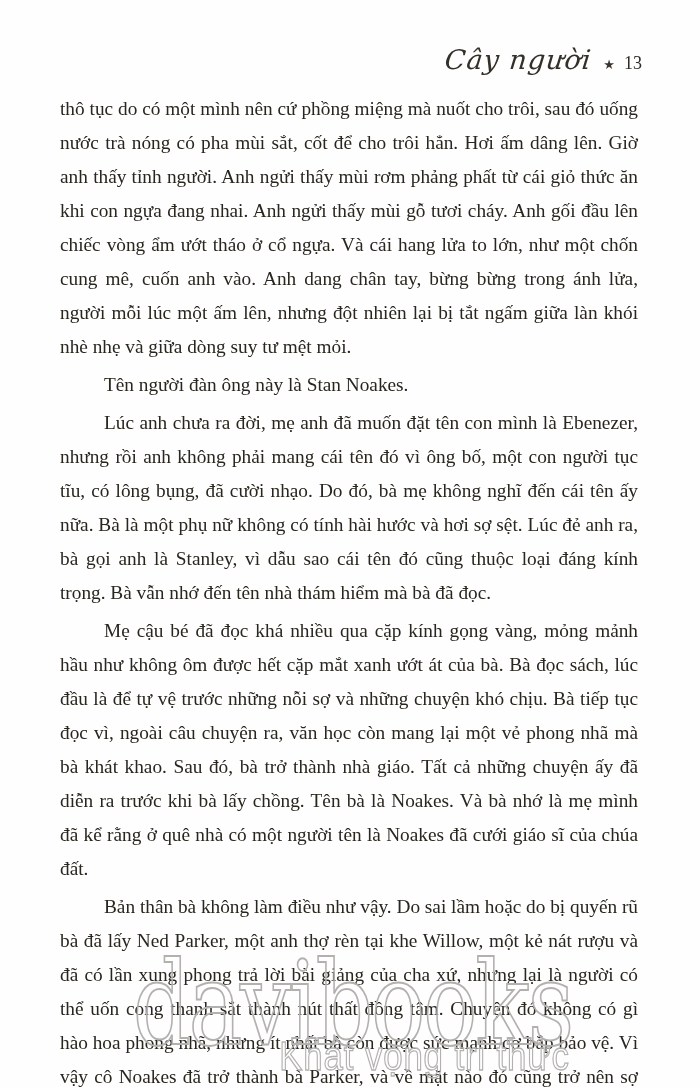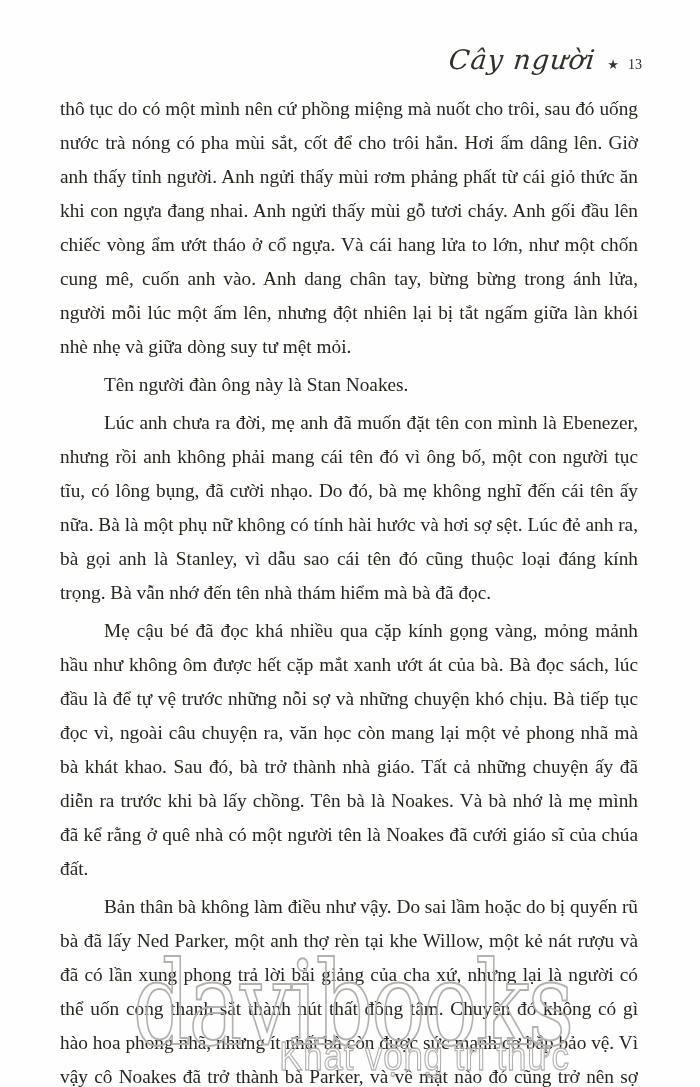--- a/index.html
+++ b/index.html
@@ -31,21 +31,21 @@
     font-size: 27px;
     letter-spacing: 1px;
     transform: skewX(-6deg);
   }
   .star {
     font-size: 13px;
     margin: 0 9px 0 12px;
     color: #3a362f;
   }
   .page-num {
-    font-size: 14px;
+    font-size: 18px;
     color: #2e2a25;
   }
   
   .body-text {
     position: absolute;
     left: 60px;
     top: 92px;
     width: 578px;
     font-size: 19.3px;
     line-height: 34px;

